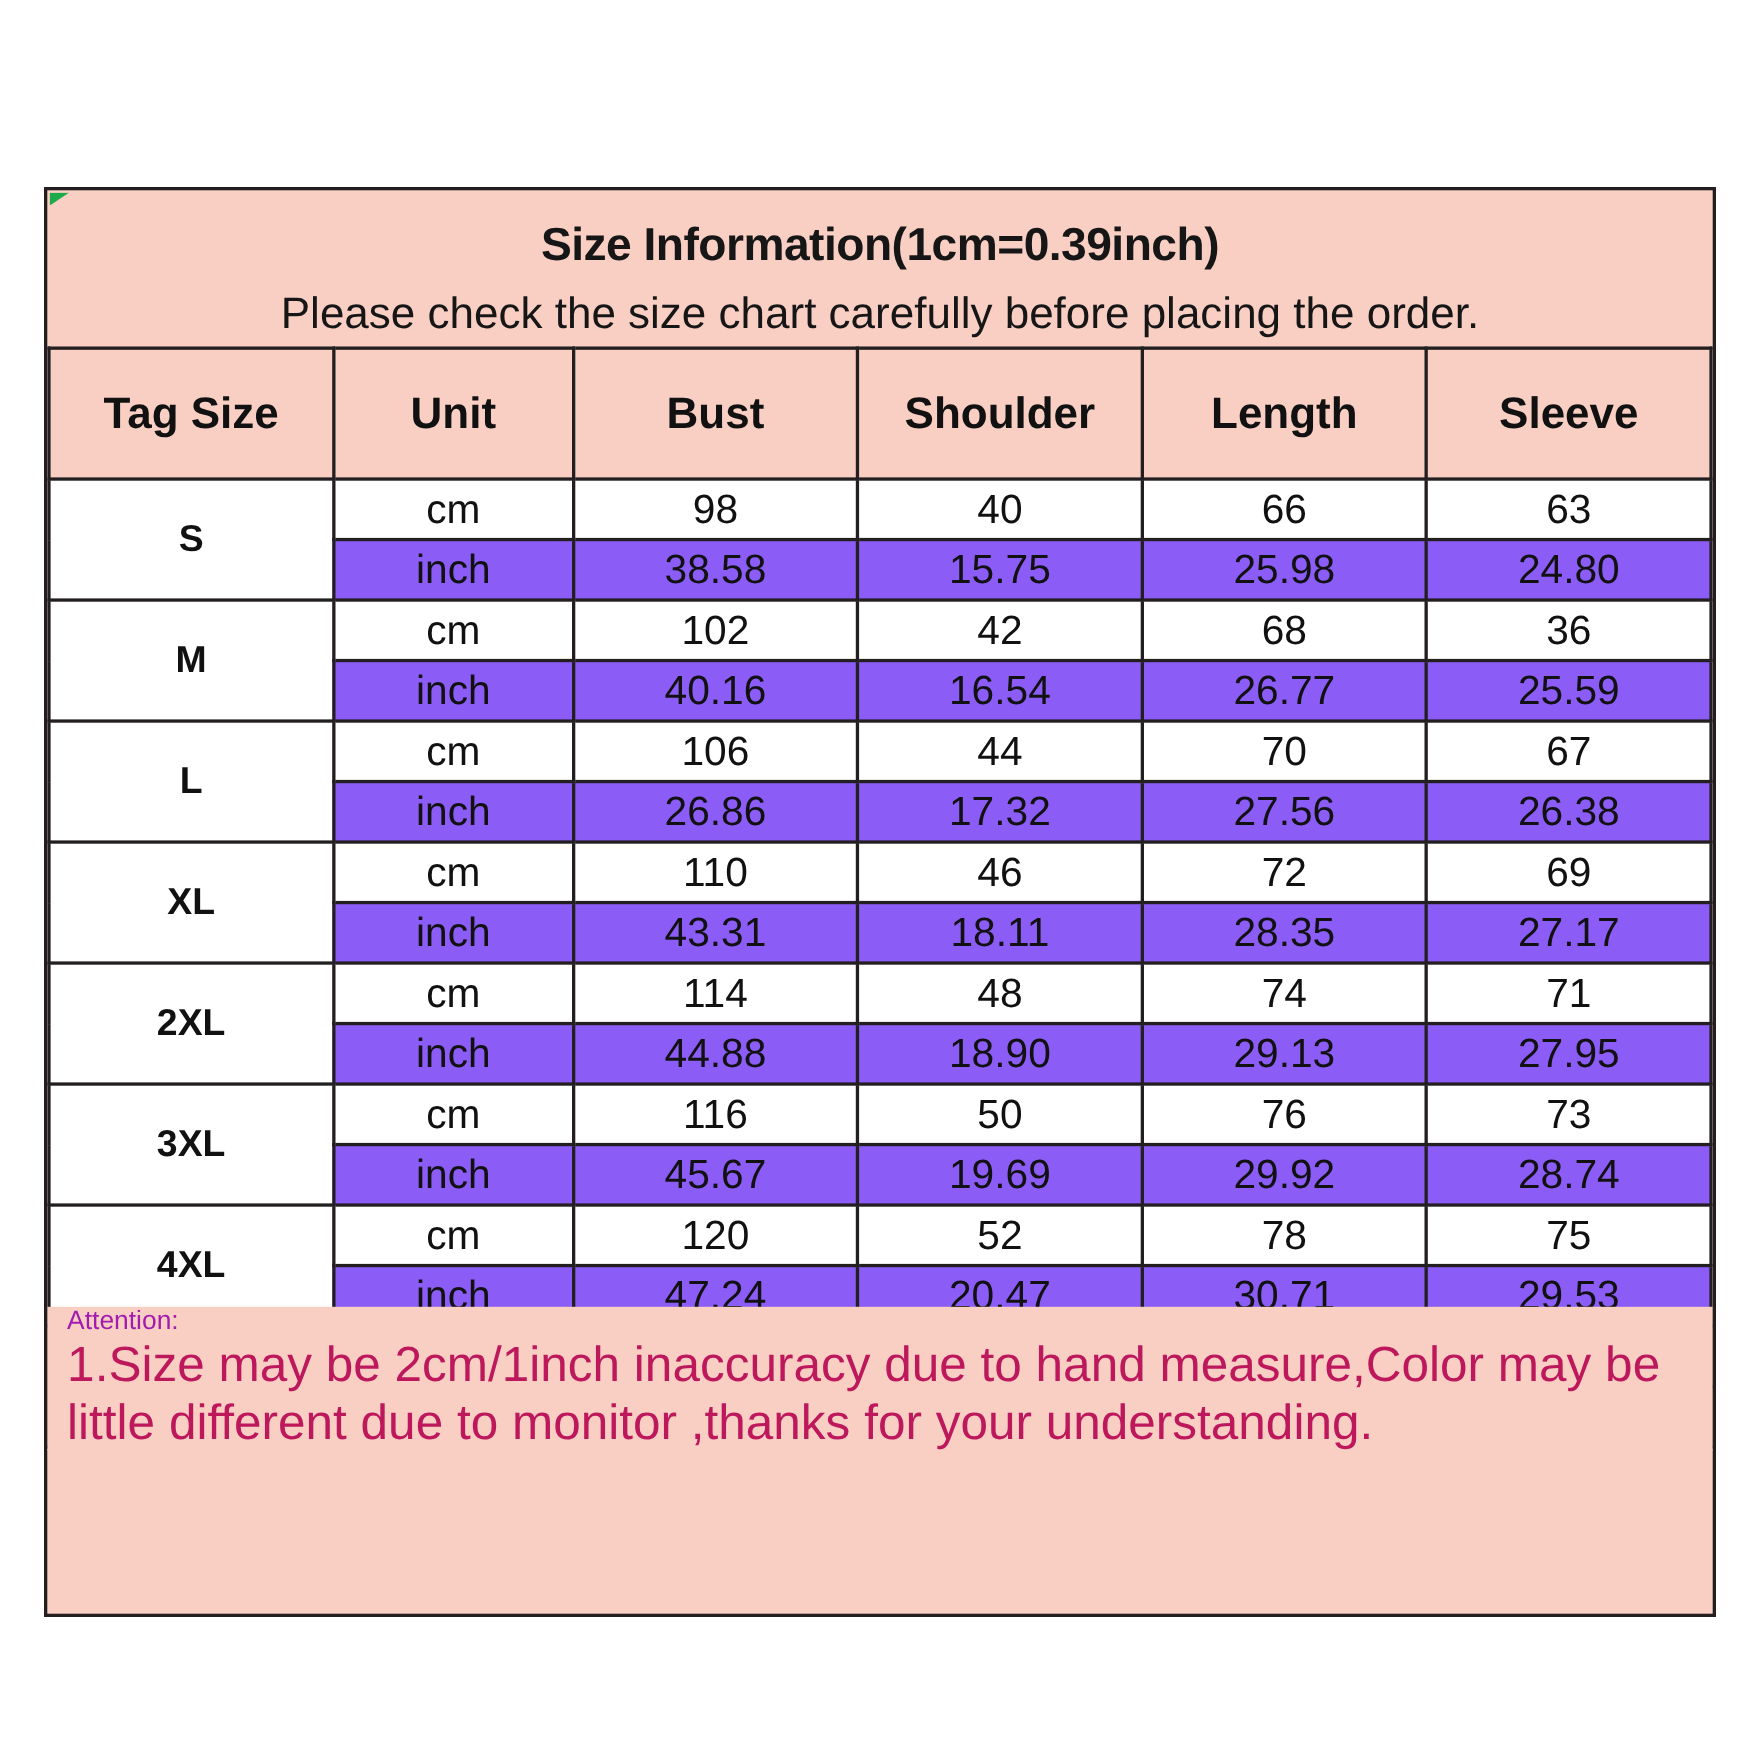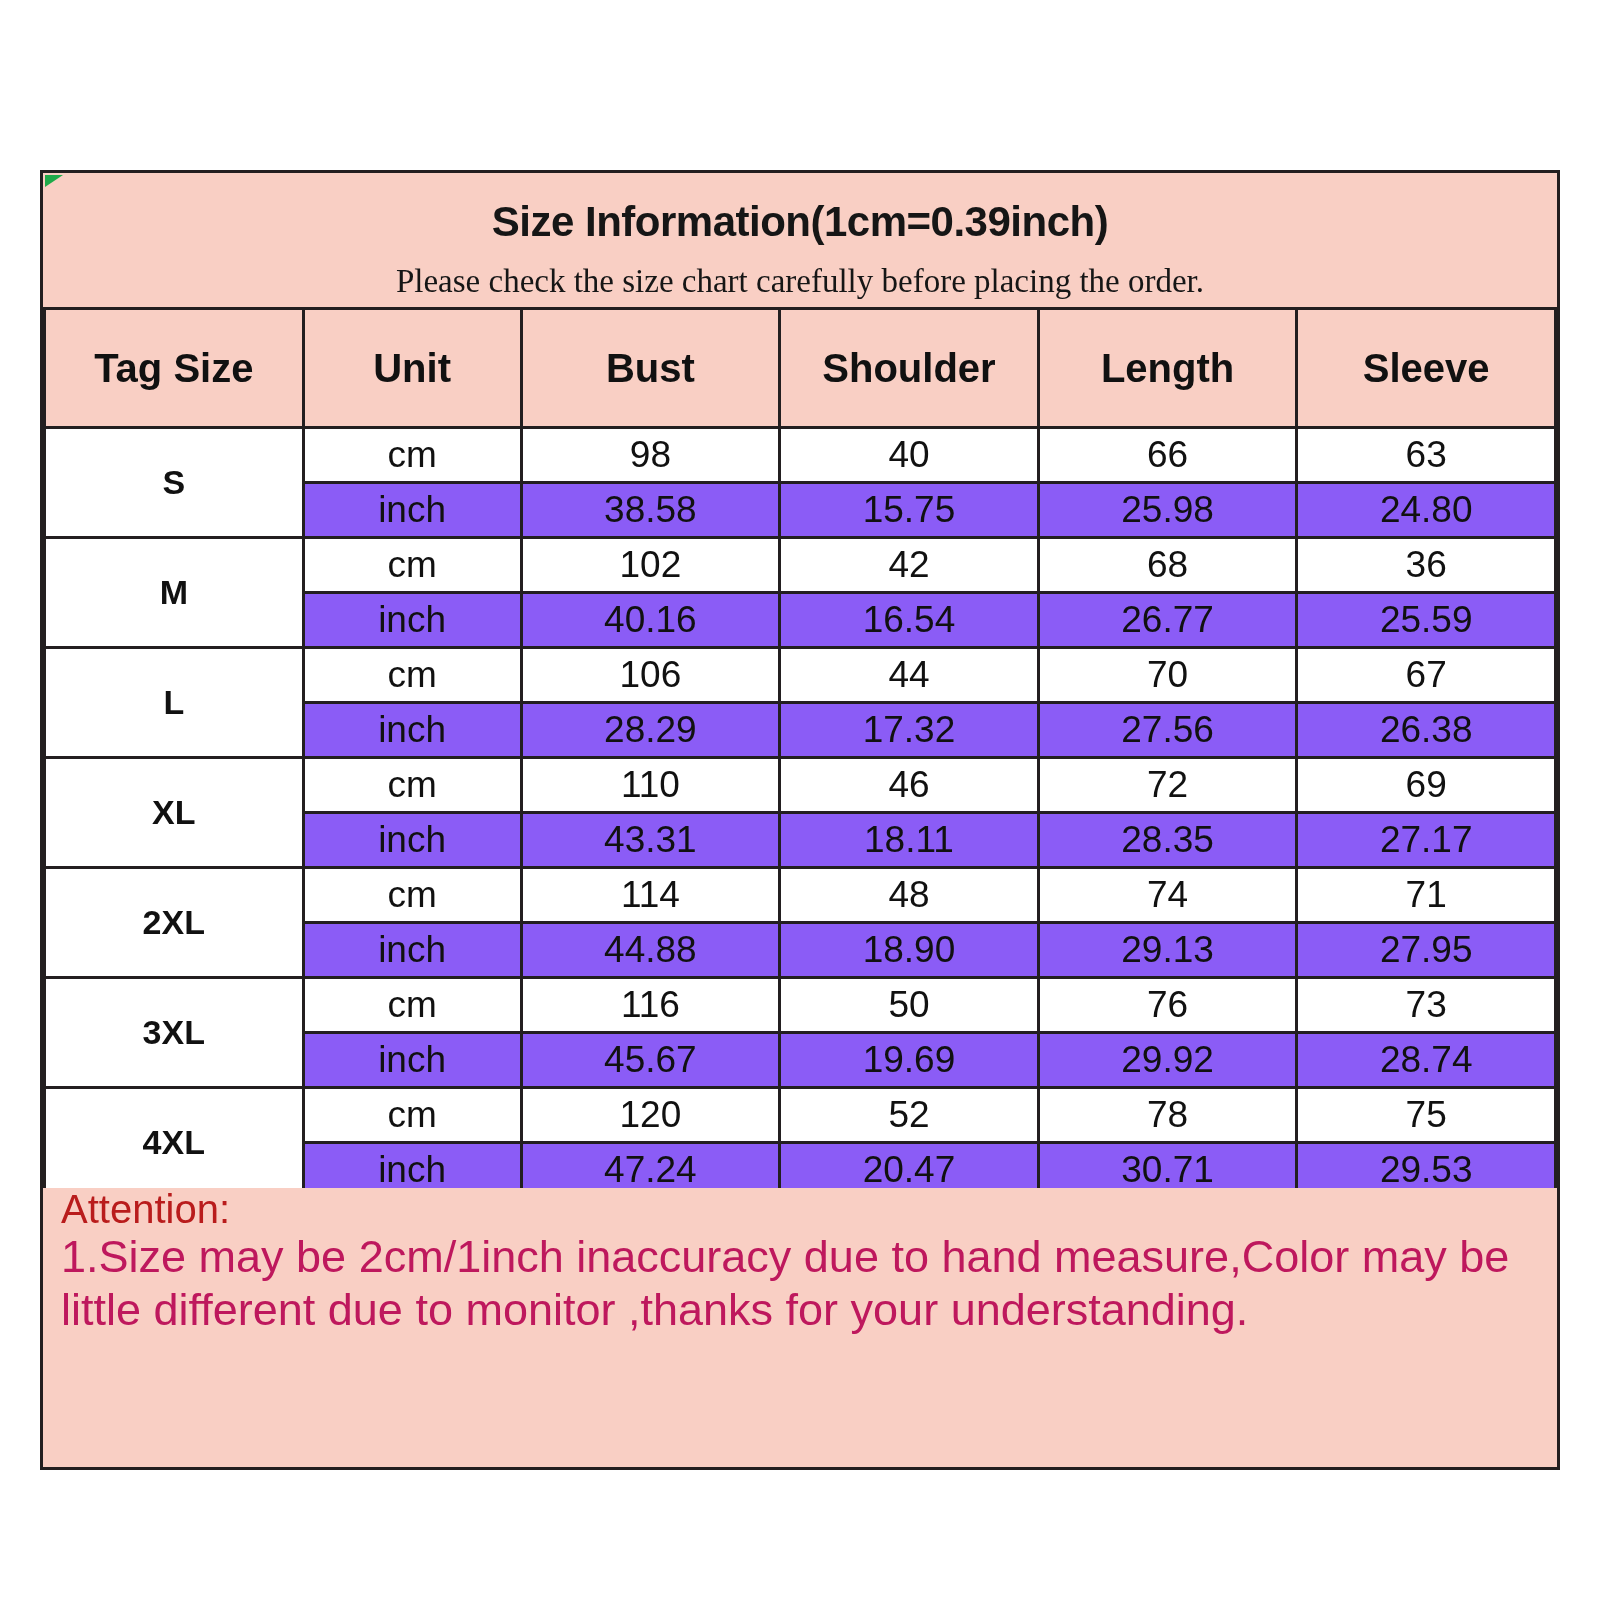--- a/index.html
+++ b/index.html
@@ -38,25 +38,24 @@
 
   .title {
     font-size: 42px;
     font-weight: bold;
     color: #161616;
     letter-spacing: -0.5px;
     line-height: 1.1;
   }
 
   .subtitle {
-    font-size: 33px;
+    font-size: 40px;
     color: #161616;
     margin-top: 18px;
     line-height: 1.1;
-    font-family: Liberation Serif, serif;
   }
 
   table.size-table {
     border-collapse: collapse;
     width: 100%;
     table-layout: fixed;
     margin-top: 8px;
   }
 
   table.size-table th,
@@ -100,22 +99,22 @@
     position: absolute;
     left: 0;
     right: 0;
     top: 1015px;
     padding: 0 14px 0 14px;
     background: #f9cfc4;
     box-sizing: border-box;
   }
 
   .attention-title {
-    font-size: 40px;
-    color: #b91c1c;
+    font-size: 24px;
+    color: #a21caf;
     line-height: 1.05;
     margin-left: 4px;
   }
 
   .attention-line {
     font-size: 45px;
     color: #be185d;
     line-height: 1.18;
     margin-left: 4px;
   }
@@ -190,21 +189,21 @@
         <tr class="row-cm">
           <td class="tag-cell" rowspan="2">L</td>
           <td>cm</td>
           <td>106</td>
           <td>44</td>
           <td>70</td>
           <td>67</td>
         </tr>
         <tr class="row-inch">
           <td>inch</td>
-          <td>28.29</td>
+          <td>26.86</td>
           <td>17.32</td>
           <td>27.56</td>
           <td>26.38</td>
         </tr>
 
         <tr class="row-cm">
           <td class="tag-cell" rowspan="2">XL</td>
           <td>cm</td>
           <td>110</td>
           <td>46</td>

